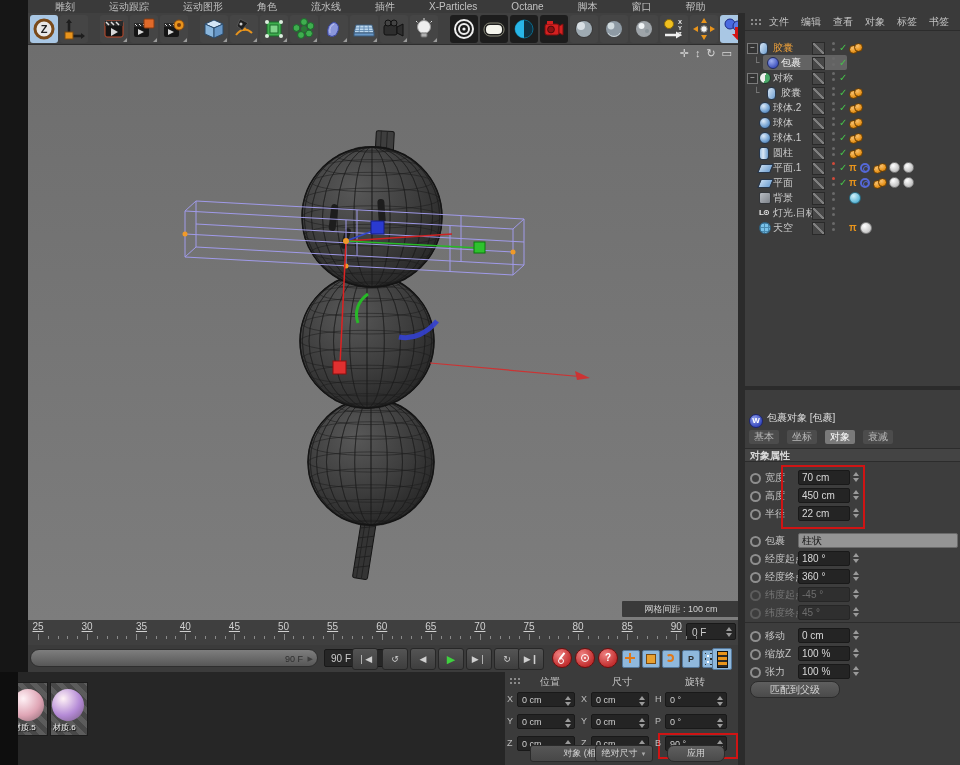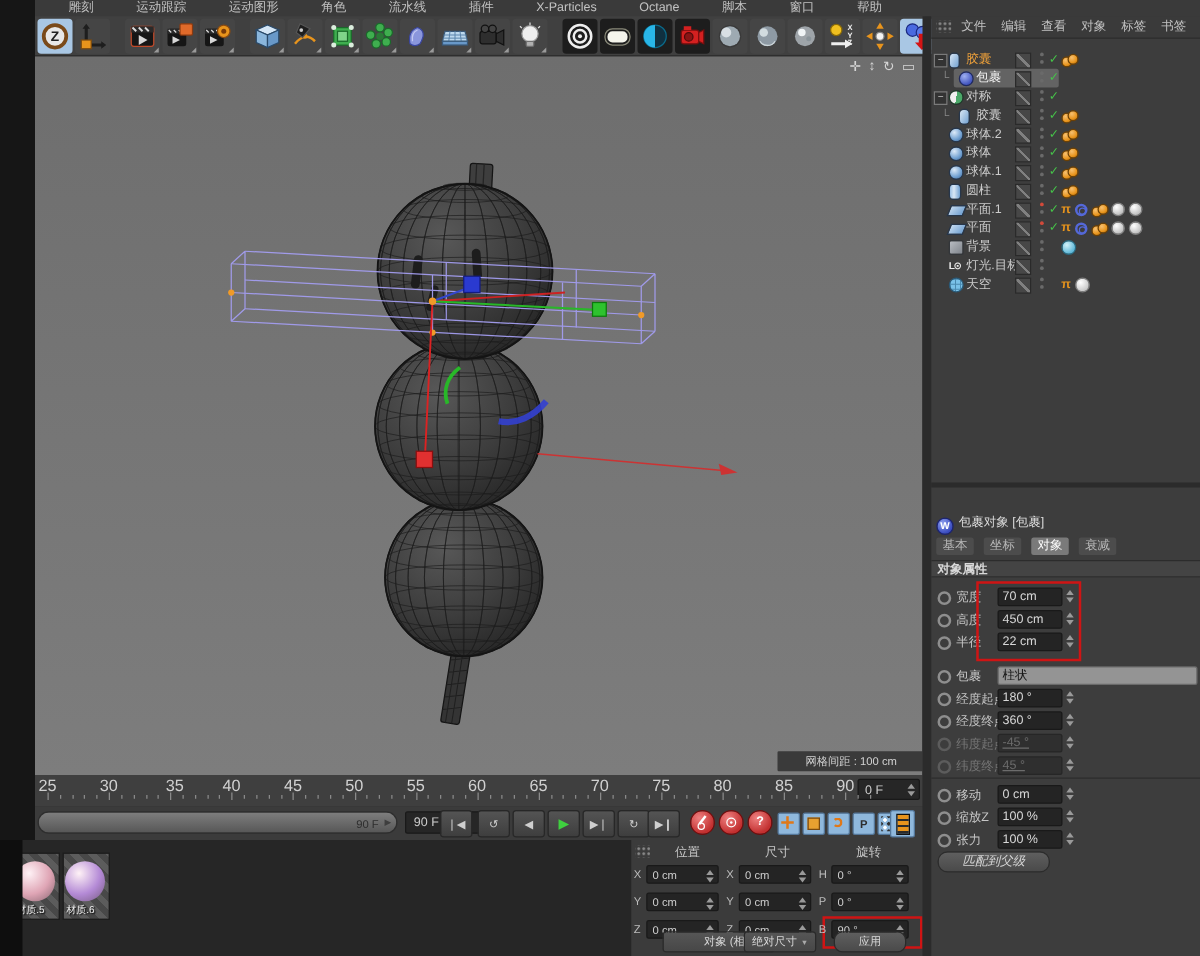--- a/index.html
+++ b/index.html
@@ -79,33 +79,33 @@
   .am-tabs{position:absolute;left:4px;top:40px;display:flex;gap:8px;}
   .am-tab{background:#4c4c4c;color:#b8b8b8;padding:1px 5px;border-radius:2px;line-height:12px;}
   .am-tab.active{background:#7a7a7a;color:#ffffff;}
   .am-section{position:absolute;left:0;top:58px;width:215px;height:14px;border-top:1px solid #2c2c2c;border-bottom:1px solid #2c2c2c;background:#444;color:#d8d8d8;font-weight:bold;padding-left:5px;line-height:14px;box-sizing:border-box;}
   .am-row{position:absolute;left:5px;width:206px;height:16px;}
   .am-row .ring{position:absolute;left:0;top:3px;width:7px;height:7px;border:2px solid #8e8e8e;border-radius:50%;box-sizing:content-box;}
   .am-row .lbl{position:absolute;left:15px;top:1px;color:#c6c6c6;white-space:nowrap;}
   .am-row .val{position:absolute;left:48px;top:0;width:44px;height:13px;background:#242424;border:1px solid #191919;border-radius:2px;color:#d8d8d8;padding:0 3px;line-height:13px;}
   .am-row .dd{position:absolute;left:48px;top:0;width:152px;height:13px;background:#949494;border:1px solid #6a6a6a;border-radius:2px;color:#161616;padding:0 3px;line-height:13px;}
   .am-row.dis .lbl{color:#767676;}
-  .am-row.dis .val{background:#2f2f2f;color:#6c6c6c;border-color:#262626;text-decoration:underline;}
+  .am-row.dis .val{background:#2f2f2f;color:#6c6c6c;border-color:#262626;}
   .am-row.dis .ring{border-color:#5c5c5c;}
   .spin{position:absolute;left:102px;top:1px;width:8px;height:12px;}
   .spin::before,.spin::after{content:"";position:absolute;left:1px;width:0;height:0;border-left:3px solid transparent;border-right:3px solid transparent;}
   .spin::before{top:1px;border-bottom:4px solid #9a9a9a;}
   .spin::after{bottom:1px;border-top:4px solid #9a9a9a;}
   .am-redbox{position:absolute;left:36px;top:75px;width:80px;height:60px;border:2px solid #cf1414;z-index:4;pointer-events:none;}
   .am-divider{position:absolute;left:0;top:232px;width:215px;height:1px;background:#2c2c2c;}
-  .fit-btn{position:absolute;left:5px;top:291px;width:88px;height:15px;background:linear-gradient(#5f5f5f,#4a4a4a);border:1px solid #2c2c2c;border-radius:8px;color:#d6d6d6;text-align:center;line-height:15px;font-style:italic;}
+  .fit-btn{position:absolute;left:5px;top:291px;width:88px;height:15px;background:linear-gradient(#5f5f5f,#4a4a4a);border:1px solid #2c2c2c;border-radius:8px;color:#d6d6d6;text-align:center;line-height:15px;}
   
   .ruler{position:absolute;left:28px;top:620px;width:710px;height:25px;background:#3f3f3f;border-bottom:1px solid #2c2c2c;}
   .ruler .tick{position:absolute;width:1px;background:#8a8a8a;}
-  .ruler .ticklbl{position:absolute;top:1px;width:24px;text-align:center;color:#d0d0d0;font-size:13px;}
+  .ruler .ticklbl{position:absolute;top:1px;width:24px;text-align:center;color:#d0d0d0;font-size:10px;text-decoration:underline;}
   .frame-box{position:absolute;left:658px;top:3px;width:50px;height:17px;background:#262626;border:1px solid #191919;border-radius:2px;color:#cccccc;line-height:17px;padding-left:5px;box-sizing:border-box;}
   .frame-box .spin{left:38px;top:2px;}
   .transport{position:absolute;left:28px;top:645px;width:710px;height:27px;background:#3b3b3b;}
   .tslider{position:absolute;left:2px;top:4px;width:288px;height:18px;border-radius:9px;background:linear-gradient(#7e7e7e,#575757);border:1px solid #2e2e2e;color:#2e2e2e;text-align:right;line-height:18px;padding-right:14px;box-sizing:border-box;font-size:9px;}
   .tslider::after{content:"▶";position:absolute;right:4px;top:0;font-size:7px;color:#3e3e3e;line-height:18px;}
   .cur-frame{position:absolute;left:296px;top:4px;width:78px;height:18px;background:#262626;border:1px solid #191919;border-radius:2px;color:#cccccc;line-height:18px;padding-left:6px;box-sizing:border-box;}
   .cur-frame .spin{left:62px;top:3px;}
   .tbtn{width:24px;height:20px;background:linear-gradient(#545454,#3e3e3e);border:1px solid #272727;border-radius:3px;color:#cfcfcf;text-align:center;line-height:20px;font-size:9px;flex:0 0 auto;}
   .tbtn.play{color:#3fd03f;font-size:11px;}
   .tgroup{position:absolute;top:3px;display:flex;gap:2px;}

